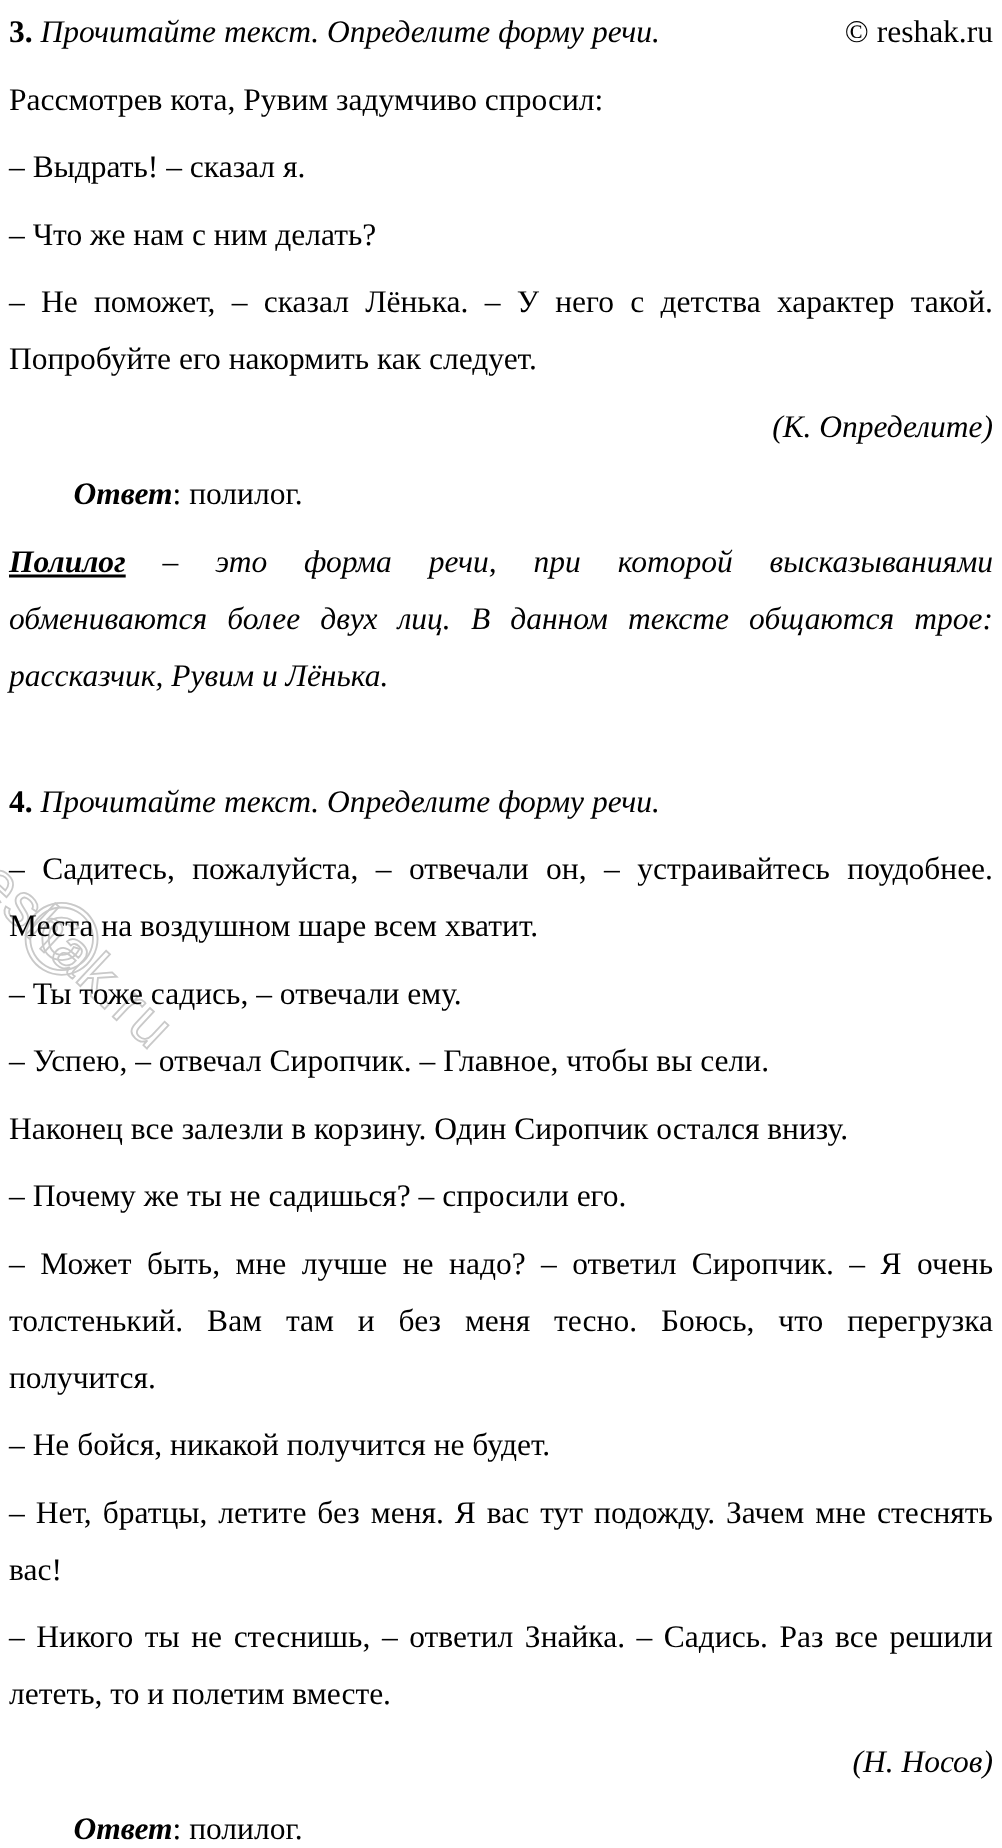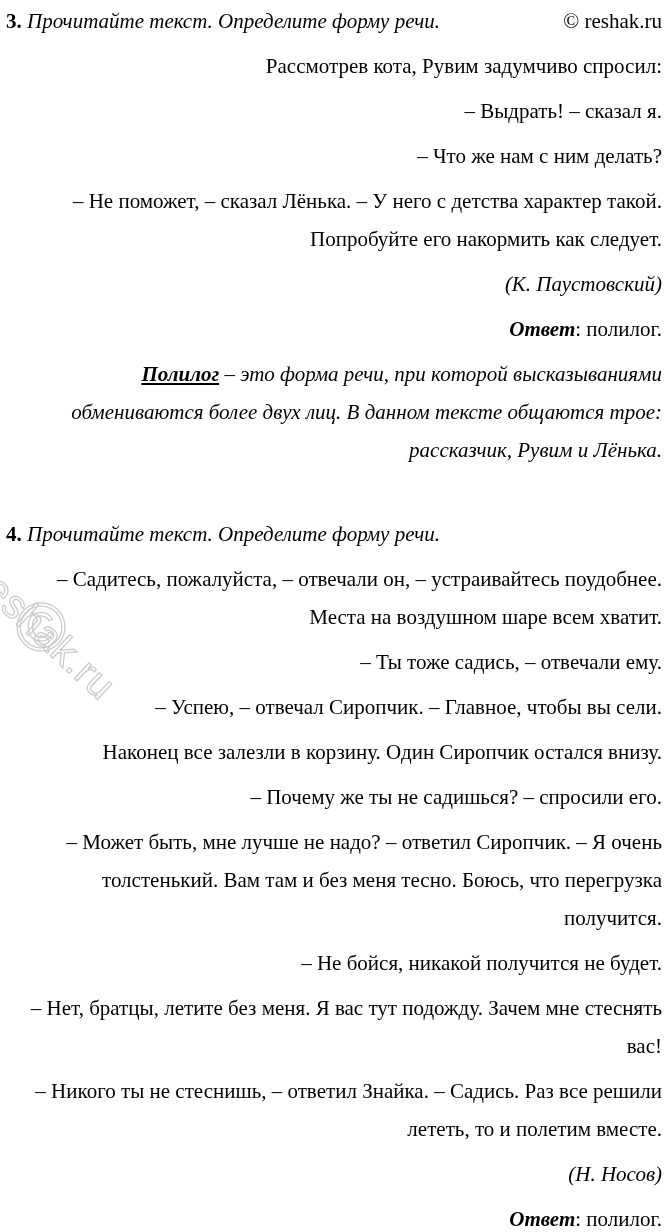--- a/index.html
+++ b/index.html
@@ -11,21 +11,21 @@
     background: #ffffff;
     color: #000000;
     font-family: "Liberation Serif", serif;
     font-size: 21px;
   }
   .content {
     position: relative;
     z-index: 1;
     padding: 2px 6px 0 6px;
   }
-  .content p { margin: 0 0 7px 0; line-height: 38px; text-align: right; }
+  .content p { margin: 0 0 7px 0; line-height: 38px; }
   .header-row {
     display: flex;
     justify-content: space-between;
     align-items: baseline;
   }
   .task-number { font-weight: bold; }
   .task-instruction { font-style: italic; }
   .corner-note { font-style: normal; white-space: nowrap; }
   .justify { text-align: justify; }
   .attribution { text-align: right; font-style: italic; }
@@ -77,21 +77,21 @@
         <span class="task-instruction">Прочитайте текст. Определите форму речи.</span>
       </span>
       <span class="corner-note">© reshak.ru</span>
     </p>
 
     <p class="justify">Рассмотрев кота, Рувим задумчиво спросил:</p>
     <p class="justify">– Выдрать! – сказал я.</p>
     <p class="justify">– Что же нам с ним делать?</p>
     <p class="justify">– Не поможет, – сказал Лёнька. – У него с детства характер такой. Попробуйте его накормить как следует.</p>
 
-    <p class="attribution">(К. Паустовский)</p>
+    <p class="attribution">(К. Определите)</p>
 
     <p>
       <span class="answer-label">Ответ</span><span>: полилог.</span>
     </p>
 
     <p class="explanation">
       <span class="explanation-lead">Полилог</span><span> – это форма речи, при которой высказываниями обмениваются более двух лиц. В данном тексте общаются трое: рассказчик, Рувим и Лёнька.</span>
     </p>
 
     <p class="header-row section-gap">

